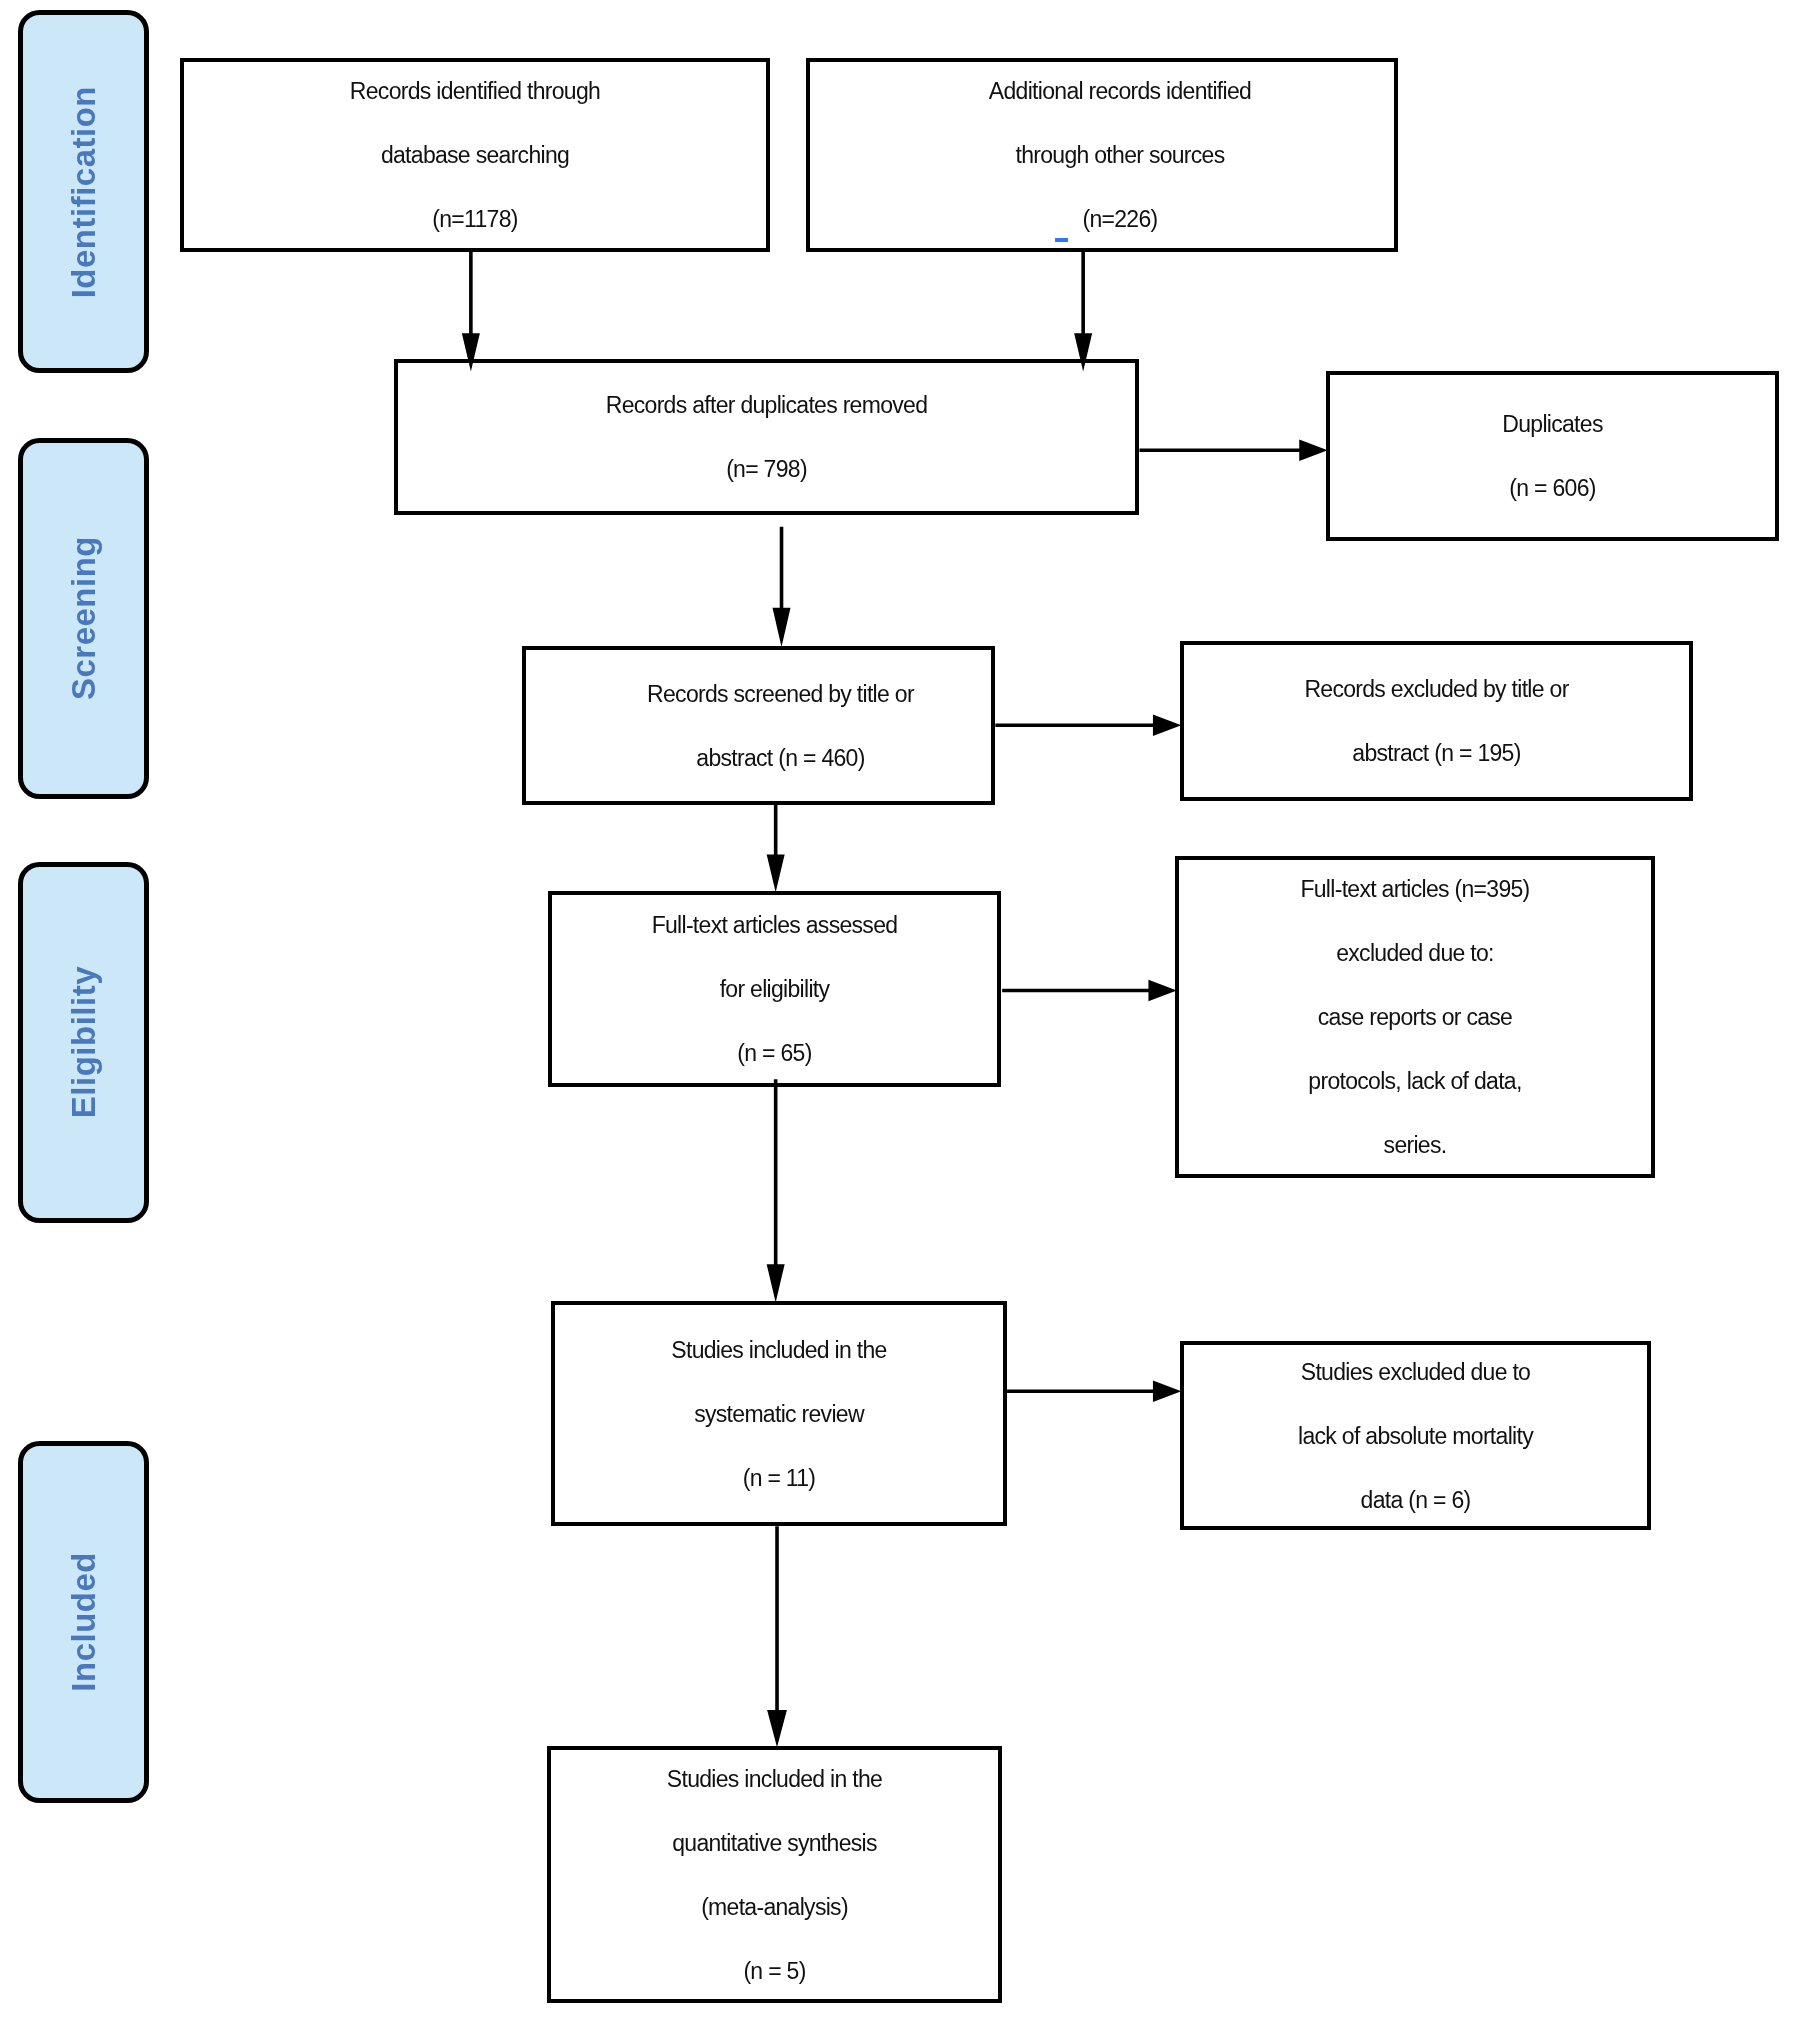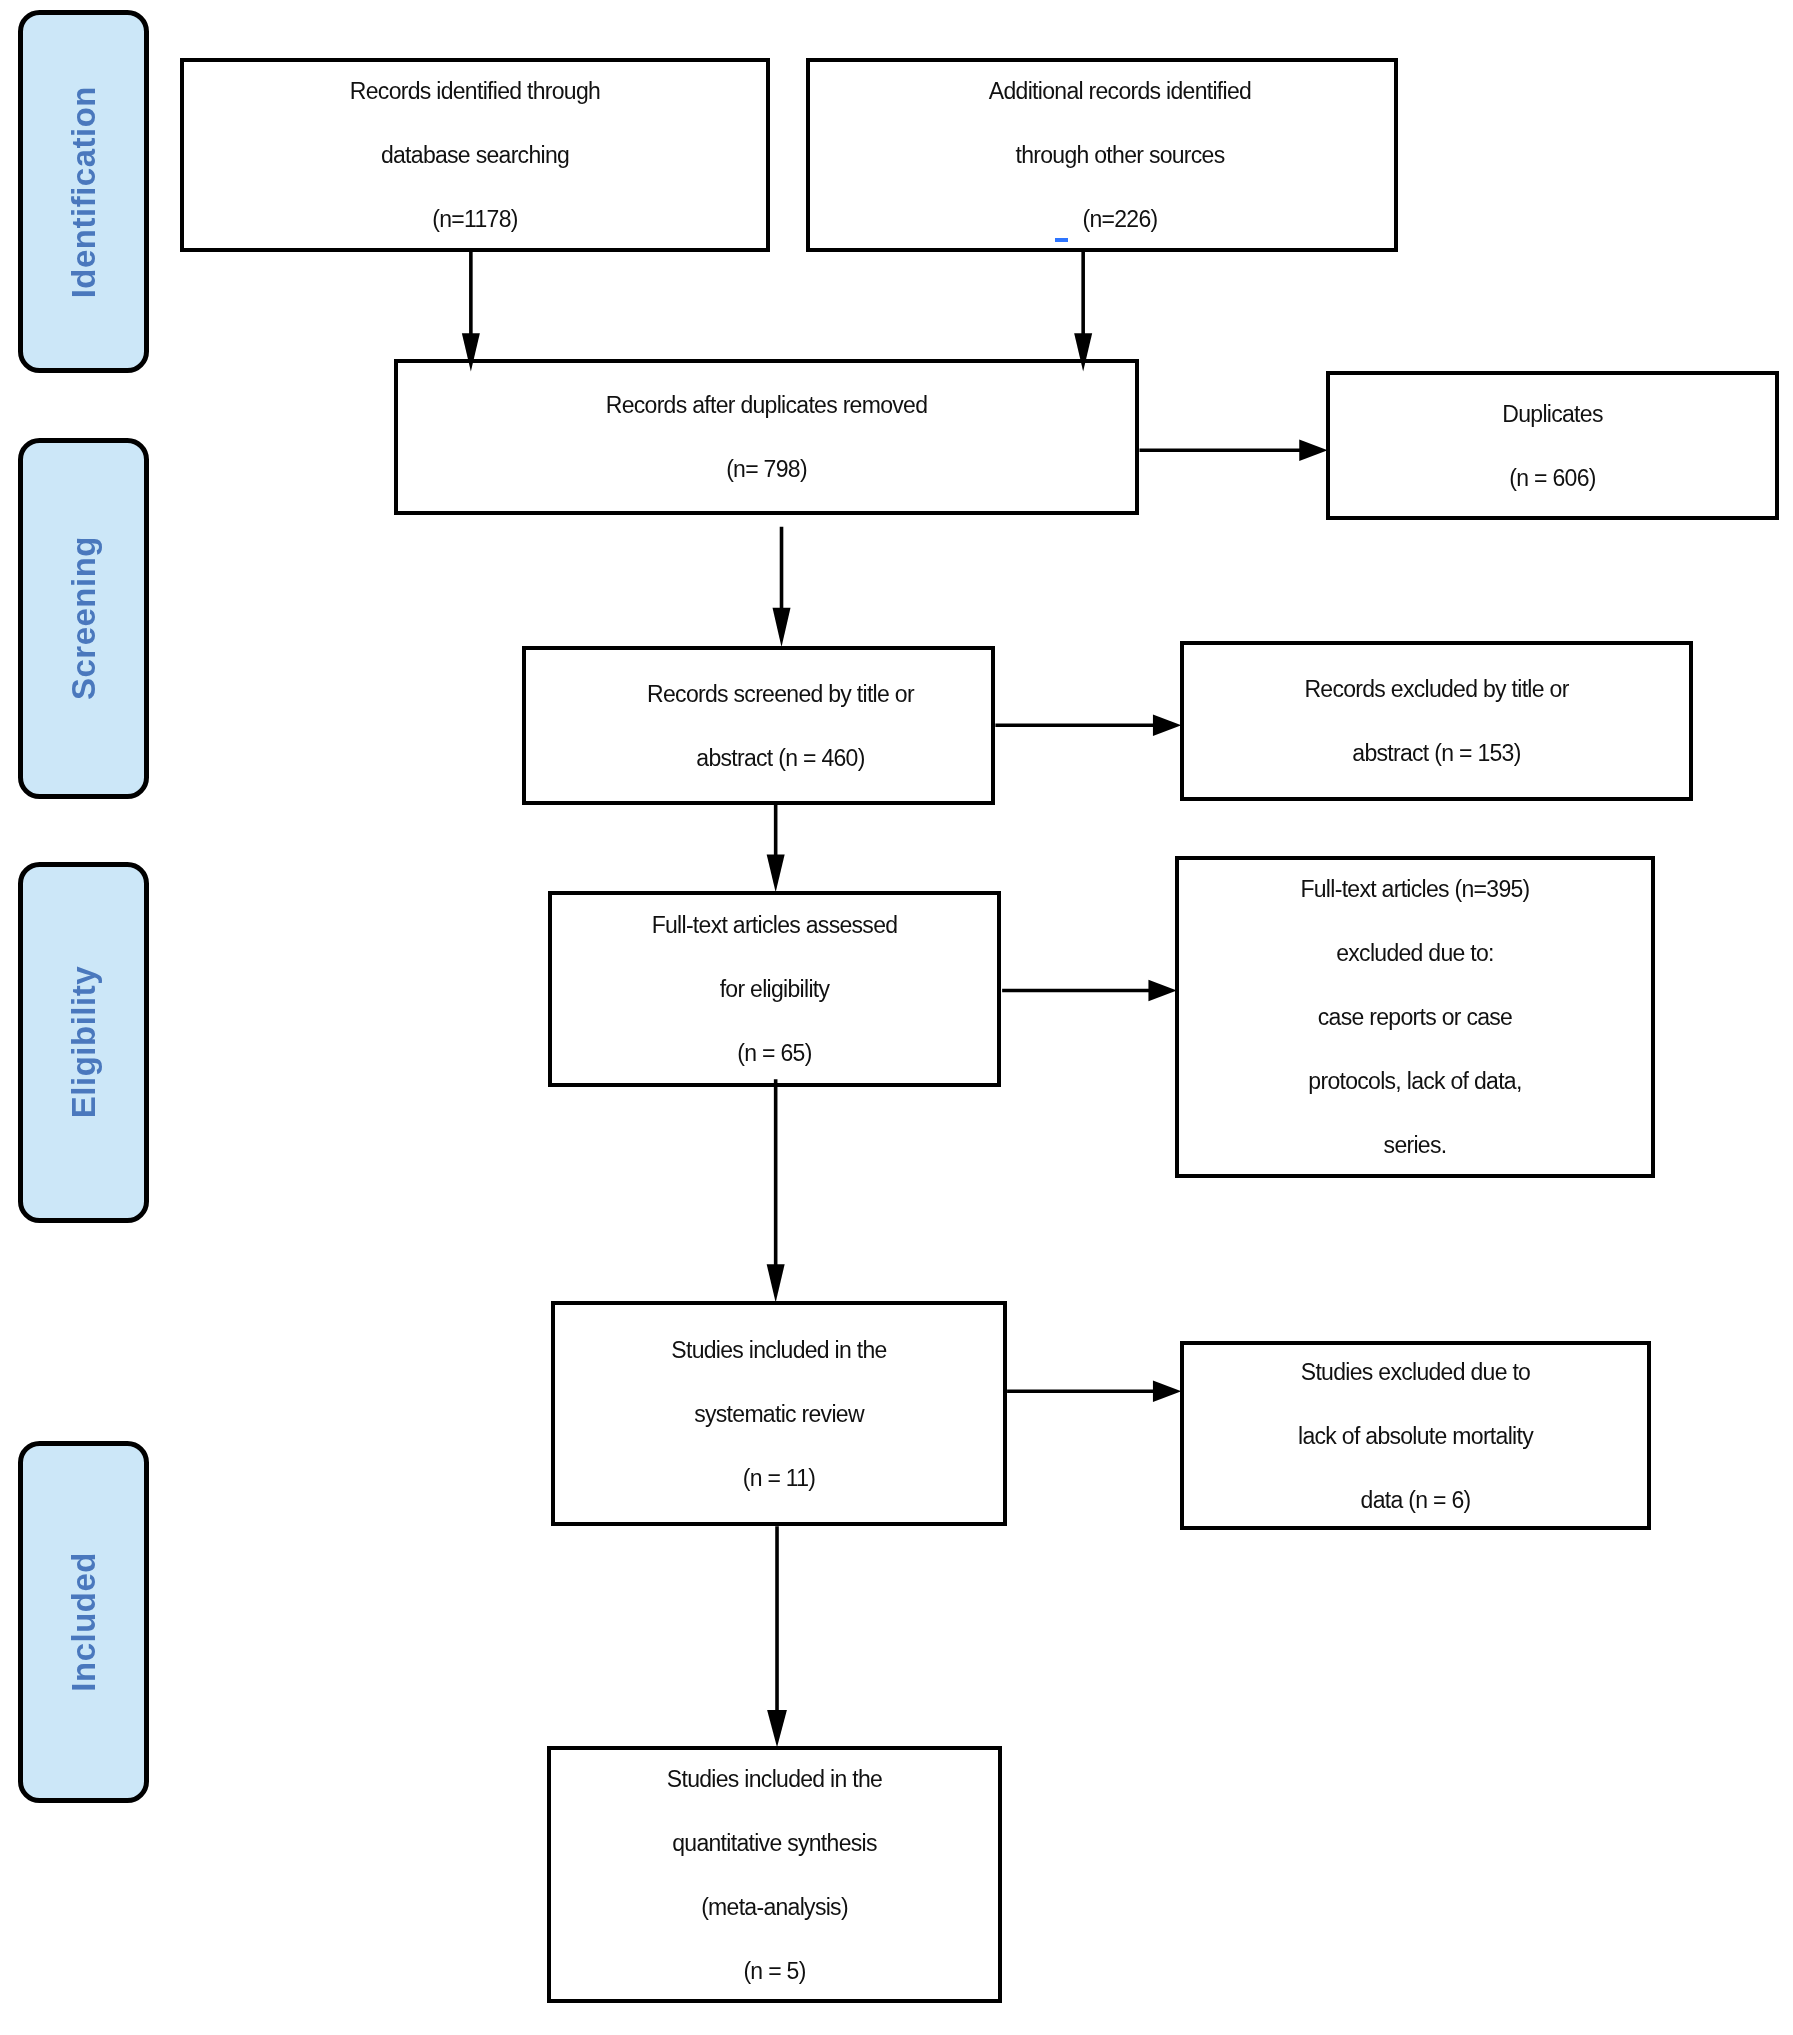--- a/index.html
+++ b/index.html
@@ -104,33 +104,33 @@
     <div class="line">through other sources</div>
     <div class="line">(n=226)</div>
     <div class="spell-underline"></div>
   </div>
 
   <div class="flow-box" style="left:394px;top:359px;width:745px;height:156px;">
     <div class="line">Records after duplicates removed</div>
     <div class="line">(n= 798)</div>
   </div>
 
-  <div class="flow-box" style="left:1326px;top:371px;width:453px;height:149px;">
+  <div class="flow-box" style="left:1326px;top:371px;width:453px;height:170px;">
     <div class="line">Duplicates</div>
     <div class="line">(n = 606)</div>
   </div>
 
   <div class="flow-box" style="left:522px;top:646px;width:473px;height:159px;padding-left:44px;">
     <div class="line">Records screened by title or</div>
     <div class="line">abstract (n = 460)</div>
   </div>
 
   <div class="flow-box" style="left:1180px;top:641px;width:513px;height:160px;">
     <div class="line">Records excluded by title or</div>
-    <div class="line">abstract (n = 153)</div>
+    <div class="line">abstract (n = 195)</div>
   </div>
 
   <div class="flow-box" style="left:548px;top:891px;width:453px;height:196px;">
     <div class="line">Full-text articles assessed</div>
     <div class="line">for eligibility</div>
     <div class="line">(n = 65)</div>
   </div>
 
   <div class="flow-box" style="left:1175px;top:856px;width:480px;height:322px;">
     <div class="line">Full-text articles (n=395)</div>

